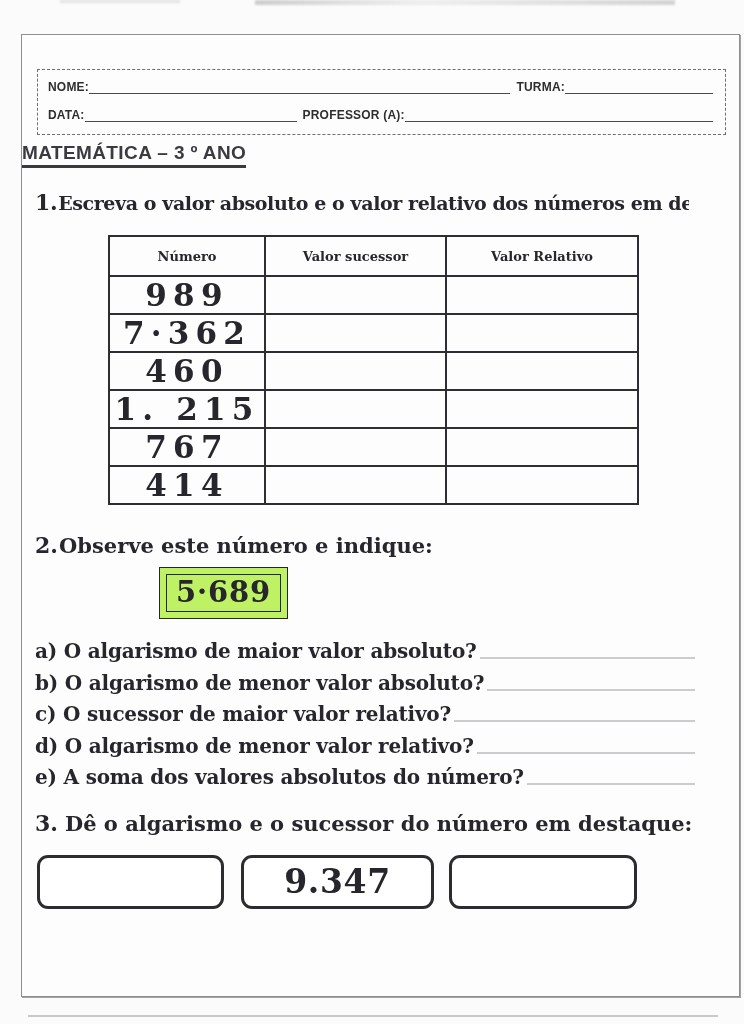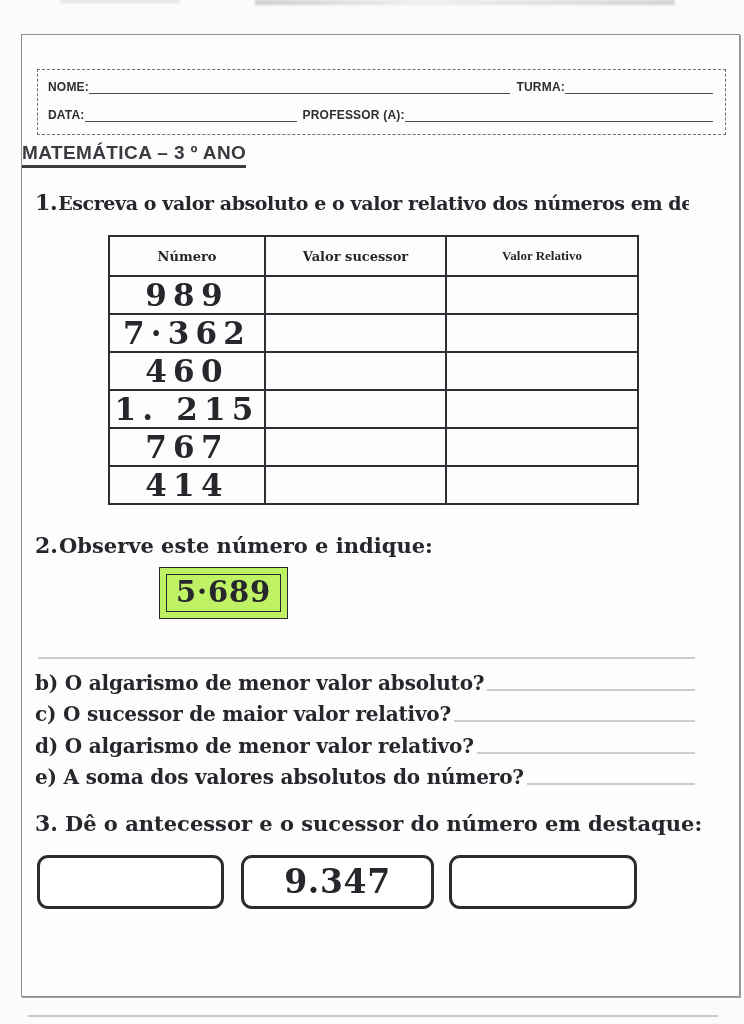--- a/index.html
+++ b/index.html
@@ -64,21 +64,21 @@
     border-collapse:collapse;margin:20px 0 0 86px;table-layout:fixed;
   }
   .values-table th,.values-table td{
     border:2.2px solid #2d2d33;padding:0;text-align:center;box-sizing:border-box;
   }
   .values-table th{
     height:40px;font-size:13px;font-weight:bold;color:#26262c;
   }
   .col-numero{width:156px;}
   .col-absoluto{width:181px;}
-  .col-relativo{width:192px;font-family:Liberation Serif, serif;}
+  .col-relativo{width:192px;}
   .num-cell{
     height:38px;font-size:31px;font-weight:bold;letter-spacing:.2em;line-height:34px;
   }
   
   .hl-box-outer{
     display:inline-block;margin:9px 0 0 137px;border:1.6px solid #26262c;padding:6px;background:#bef264;
   }
   .hl-box-inner{
     border:1.8px solid #26262c;padding:0 9px 2px 9px;
     font-size:29px;font-weight:bold;letter-spacing:.03em;line-height:34px;
@@ -179,20 +179,21 @@
   <div class="q-line q2-line">
     <span class="q-number">2.</span><span class="q-text">Observe este número e indique:</span>
   </div>
 
   <div class="hl-box-outer">
     <div class="hl-box-inner">5·689</div>
   </div>
 
   <div class="q2-items">
     <div class="q2-item">
+      <span class="item-text">a) O algarismo de maior valor absoluto?</span>
       <span class="answer-line"></span>
     </div>
     <div class="q2-item">
       <span class="item-text">b) O algarismo de menor valor absoluto?</span>
       <span class="answer-line"></span>
     </div>
     <div class="q2-item">
       <span class="item-text">c) O sucessor de maior valor relativo?</span>
       <span class="answer-line"></span>
     </div>
@@ -201,21 +202,21 @@
       <span class="answer-line"></span>
     </div>
     <div class="q2-item">
       <span class="item-text">e) A soma dos valores absolutos do número?</span>
       <span class="answer-line"></span>
     </div>
   </div>
 
   
   <div class="q-line q3-line">
-    <span class="q-number">3.</span><span class="q-text">Dê o antecessor e o sucessor do número em destaque:</span>
+    <span class="q-number">3.</span><span class="q-text">Dê o algarismo e o sucessor do número em destaque:</span>
   </div>
 
   <div class="q3-boxes">
     <div class="round-box box-antecessor"></div>
     <div class="round-box box-number">9.347</div>
     <div class="round-box box-sucessor"></div>
   </div>
 
 </div>
 

